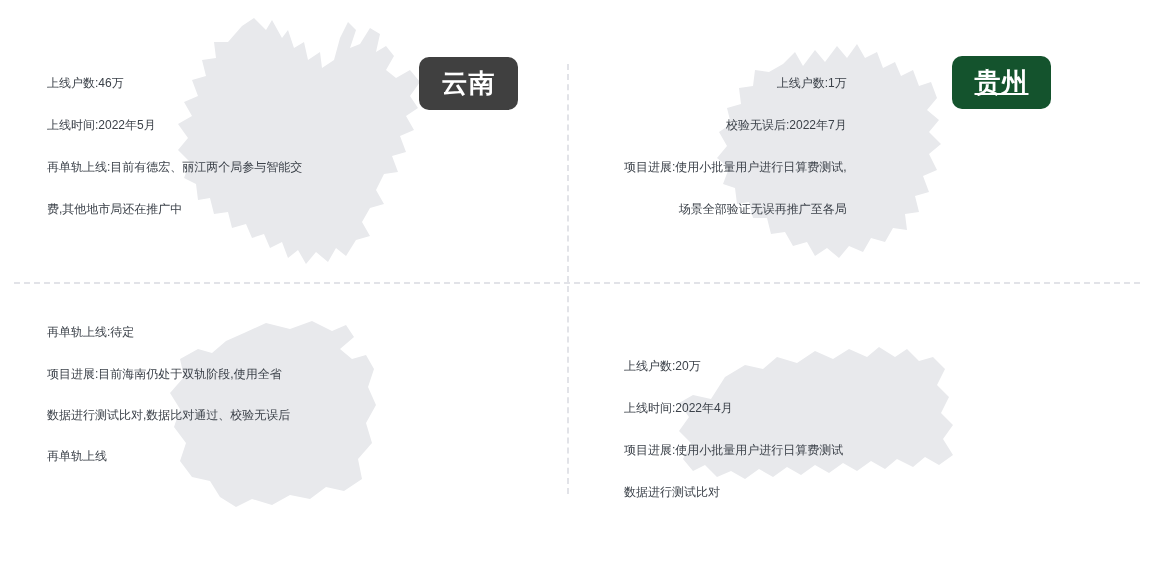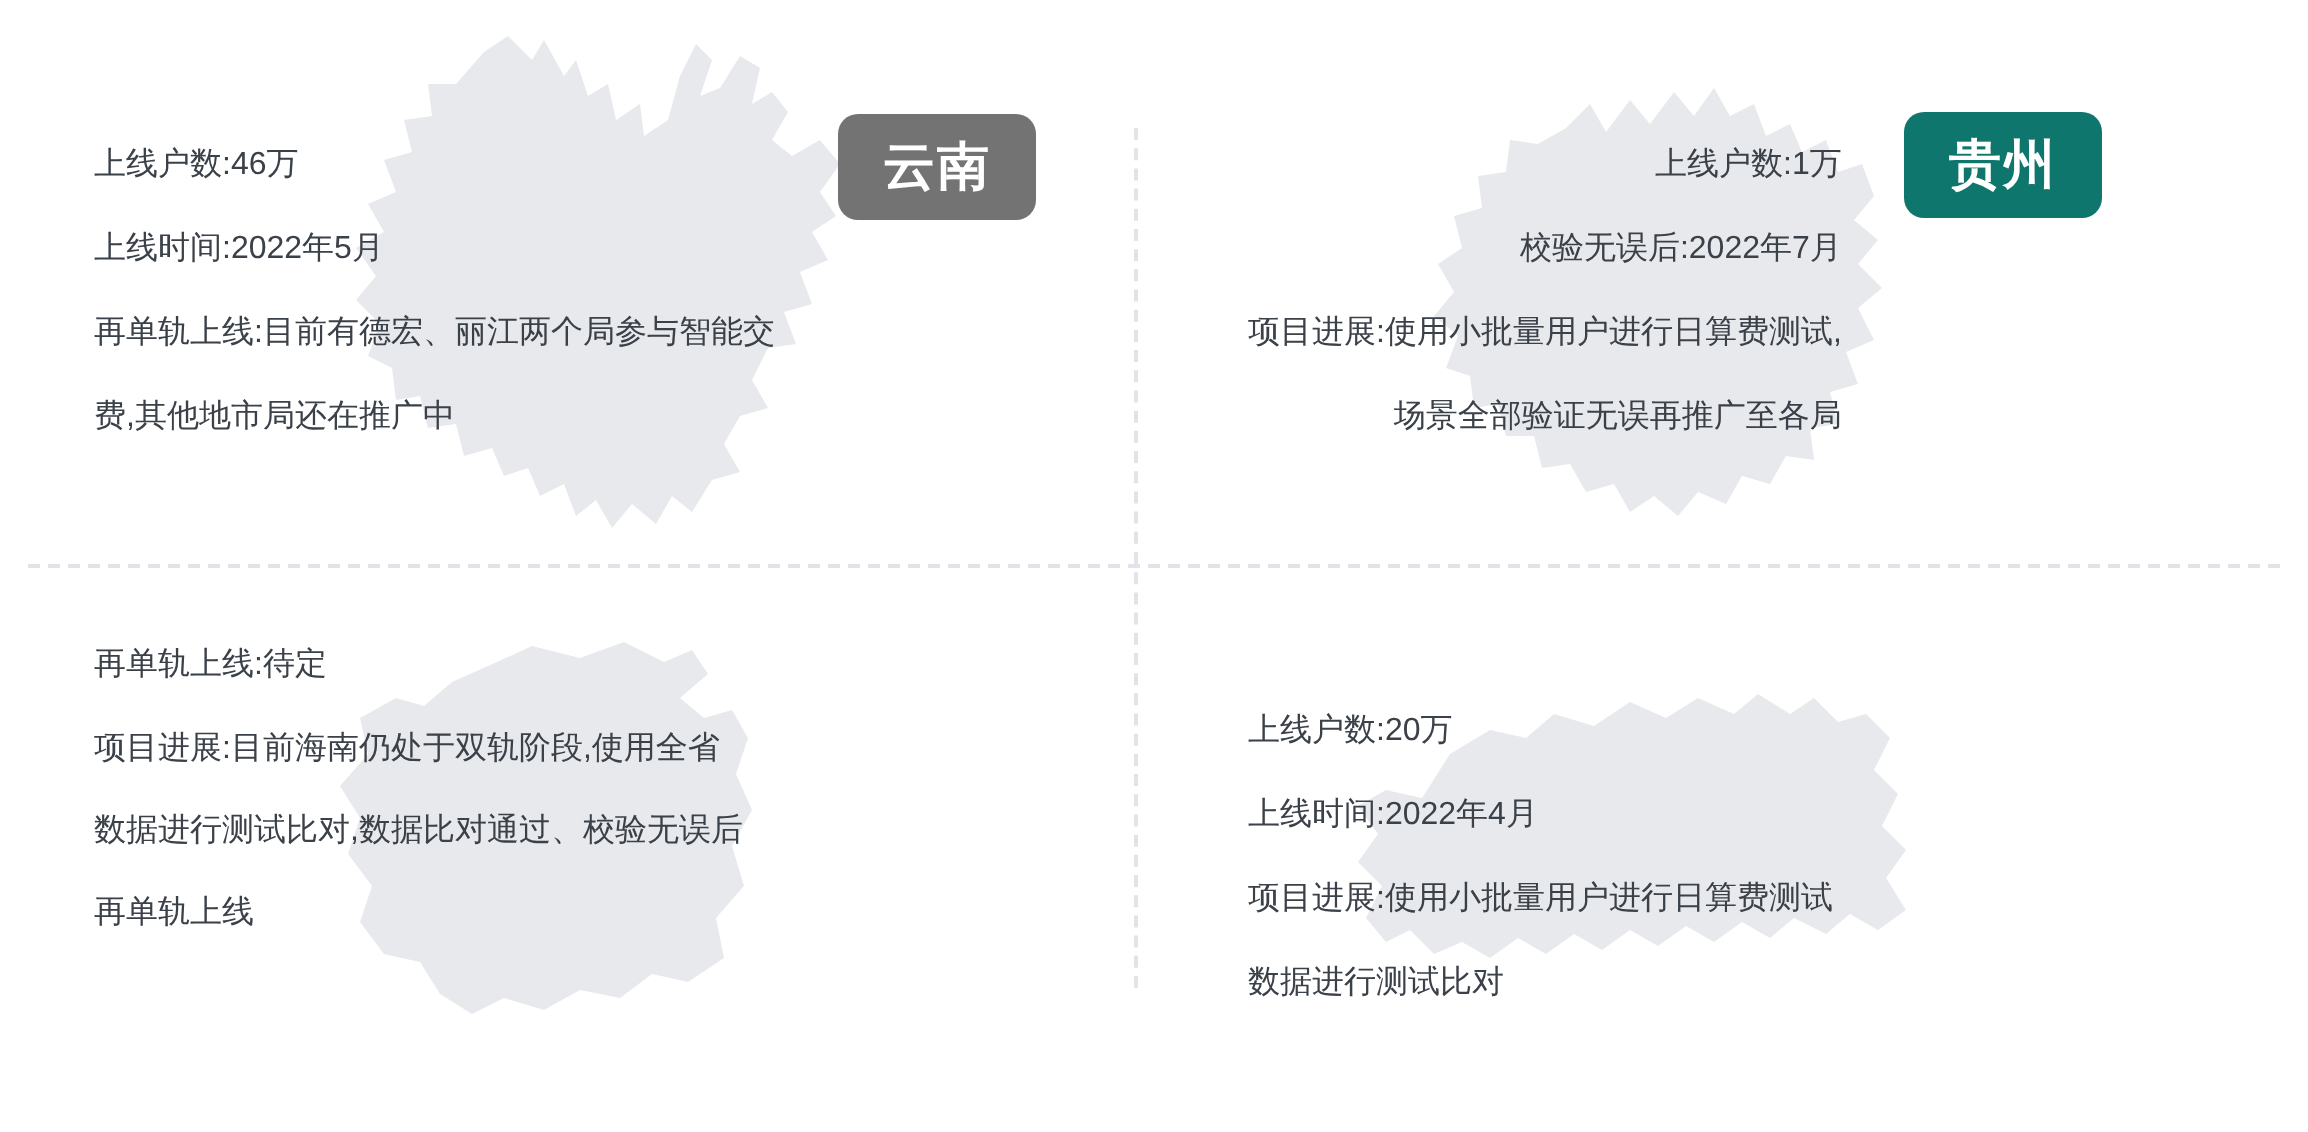--- a/index.html
+++ b/index.html
@@ -80,21 +80,21 @@
     width: 99px;
   }
   .badge.b-yunnan   { left: 419px; top:  57px; background: #4a80b0; }
   .badge.b-guizhou  { left: 365px; top:  56px; background: #62b39b; }
 
   
   .textblock {
     position: absolute;
     left: 47px;
     color: #3b4149;
-    font-size: 16px;
+    font-size: 12px;
     line-height: 42px;
     white-space: nowrap;
   }
   .q1 .textblock,
   .q4 .textblock { top: 62px; }
   .q2 .textblock { top: 62px; left: 37px; text-align: right; }
   .q3 .textblock { top: 312px; left: 47px; line-height: 41px; }
   .q4 .textblock { left: 37px; }
 
   .q3 .textblock { top: 29px; }
@@ -117,21 +117,21 @@
           L134 34 L138 52 L150 44 L152 60 L164 52 L170 30 L178 14 L186 22 L180 40
           L190 36 L200 20 L210 26 L206 44 L216 38 L224 48 L216 62 L226 70 L240 62
           L250 74 L240 88 L248 100 L236 108 L244 122 L230 128 L236 144 L222 148
           L228 164 L214 166 L206 182 L214 196 L200 200 L192 214 L200 228 L186 232
           L176 248 L166 240 L158 254 L146 244 L136 256 L128 242 L118 250 L112 234
           L100 240 L94 226 L82 230 L76 216 L62 220 L58 204 L44 206 L40 190
           L28 192 L26 176 L14 170 L20 154 L8 142 L18 130 L8 116 L22 108 L14 94
           L28 88 L22 72 L36 68 L32 52 L46 50 L44 34 L58 34 Z" fill="#e8e9ec"></path>
       </svg>
     </div>
-    <div class="badge b-yunnan" style="background: #737373;">
+    <div class="badge b-yunnan" style="background: #404040;">
       <span>云南</span>
     </div>
     <div class="textblock" style="color: rgb(59, 65, 73);">
       <span class="line">上线户数:46万</span>
       <span class="line">上线时间:2022年5月</span>
       <span class="line">再单轨上线:目前有德宏、丽江两个局参与智能交</span>
       <span class="line">费,其他地市局还在推广中</span>
     </div>
   </div>
 
@@ -141,21 +141,21 @@
         <path class="map-shape" d="M86 36 L98 24 L106 38 L118 22 L128 34 L140 18 L150 30
           L160 16 L168 30 L180 24 L186 40 L198 34 L204 48 L216 42 L222 58 L234 54
           L240 70 L230 82 L242 92 L232 104 L244 116 L232 126 L240 142 L226 148
           L232 164 L218 168 L222 184 L208 186 L210 202 L196 200 L188 214 L174 210
           L166 224 L152 218 L142 230 L130 220 L118 228 L110 214 L96 218 L88 204
           L74 206 L70 190 L56 190 L52 174 L40 176 L38 160 L26 156 L32 140
           L20 130 L30 118 L22 104 L34 96 L30 80 L44 76 L42 60 L56 58 L58 42
           L72 44 Z" fill="#e8e9ec"></path>
       </svg>
     </div>
-    <div class="badge b-guizhou" style="background: #0f766e;">
+    <div class="badge b-guizhou" style="background: #14532d; text-decoration: underline;">
       <span>贵州</span>
     </div>
     <div class="textblock" style="color: rgb(59, 65, 73);">
       <span class="line">上线户数:1万</span>
       <span class="line">校验无误后:2022年7月</span>
       <span class="line">项目进展:使用小批量用户进行日算费测试,</span>
       <span class="line">场景全部验证无误再推广至各局</span>
     </div>
   </div>
 

